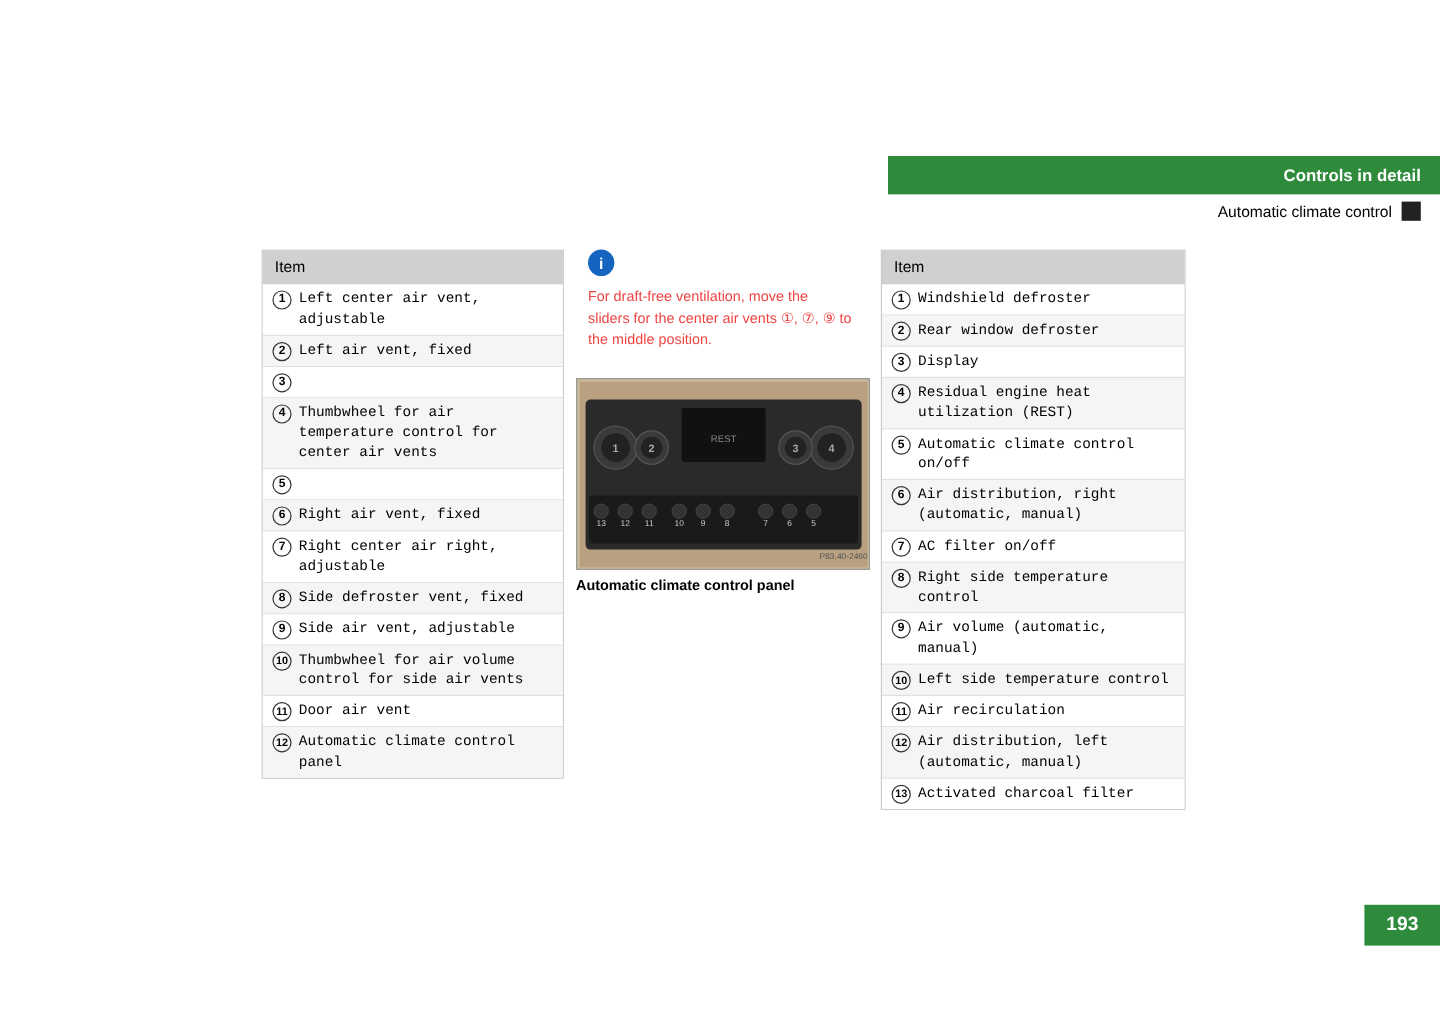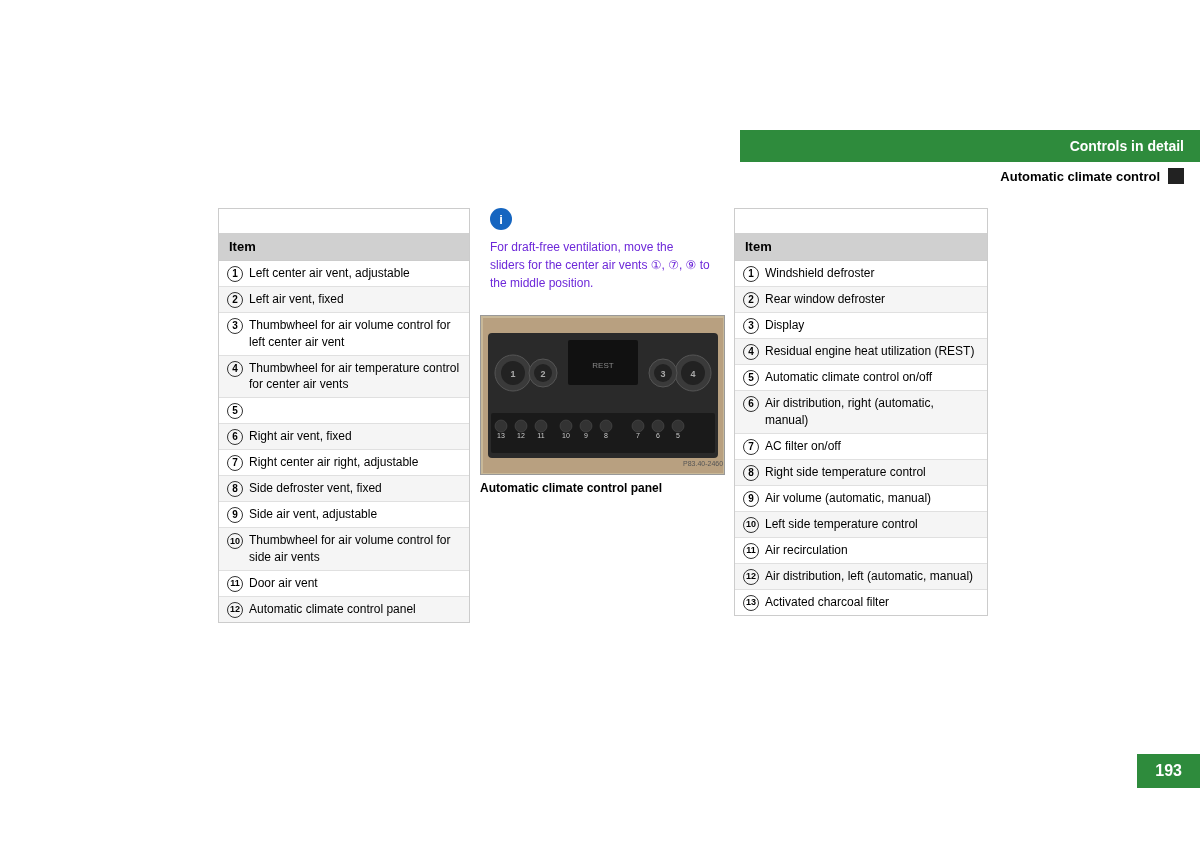--- a/index.html
+++ b/index.html
@@ -28,21 +28,21 @@
       font-size: 14px;
       padding: 8px 16px;
       text-align: right;
     }
 
     .subtitle-bar {
       display: flex;
       align-items: center;
       justify-content: flex-end;
       padding: 6px 16px 6px 0;
-      font-weight: bold;
+      font-weight: normal;
       font-size: 13px;
     }
 
     .subtitle-bar .black-square {
       width: 16px;
       height: 16px;
       background: #222;
       display: inline-block;
       margin-left: 8px;
     }
@@ -60,25 +60,24 @@
     .right-table {
       position: absolute;
       top: 208px;
       right: 212px;
       width: 254px;
       border: 1px solid #ccc;
     }
 
     .table-header {
       background: #d0d0d0;
-      font-weight: bold;
+      font-weight: normal;
       padding: 6px 10px;
       font-size: 13px;
       border-bottom: 1px solid #ccc;
-      margin-top: 24px;
     }
 
     .table-row {
       display: flex;
       align-items: flex-start;
       padding: 4px 8px;
       border-bottom: 1px solid #e0e0e0;
       background: #fff;
       font-size: 12px;
       line-height: 1.4;
@@ -102,20 +101,21 @@
       border-radius: 50%;
       font-size: 10px;
       font-weight: bold;
       margin-right: 6px;
       flex-shrink: 0;
       margin-top: 1px;
     }
 
     .row-text {
       flex: 1;
+      font-family: Liberation Mono, monospace;
     }
 
     
     .center-info {
       position: absolute;
       top: 208px;
       left: 490px;
       width: 220px;
     }
 
@@ -129,21 +129,21 @@
       font-size: 13px;
       display: flex;
       align-items: center;
       justify-content: center;
       margin-bottom: 8px;
     }
 
     .info-text {
       font-size: 12px;
       line-height: 1.5;
-      color: #6d28d9;
+      color: #ef4444;
       margin-bottom: 12px;
     }
 
     
     .panel-image {
       position: absolute;
       top: 315px;
       left: 480px;
       width: 245px;
     }
@@ -203,21 +203,20 @@
   <div class="table-row">
     <span class="circle-num">1</span>
     <span class="row-text">Left center air vent, adjustable</span>
   </div>
   <div class="table-row">
     <span class="circle-num">2</span>
     <span class="row-text">Left air vent, fixed</span>
   </div>
   <div class="table-row">
     <span class="circle-num">3</span>
-    <span class="row-text">Thumbwheel for air volume control for left center air vent</span>
   </div>
   <div class="table-row">
     <span class="circle-num">4</span>
     <span class="row-text">Thumbwheel for air temperature control for center air vents</span>
   </div>
   <div class="table-row">
     <span class="circle-num">5</span>
   </div>
   <div class="table-row">
     <span class="circle-num">6</span>

